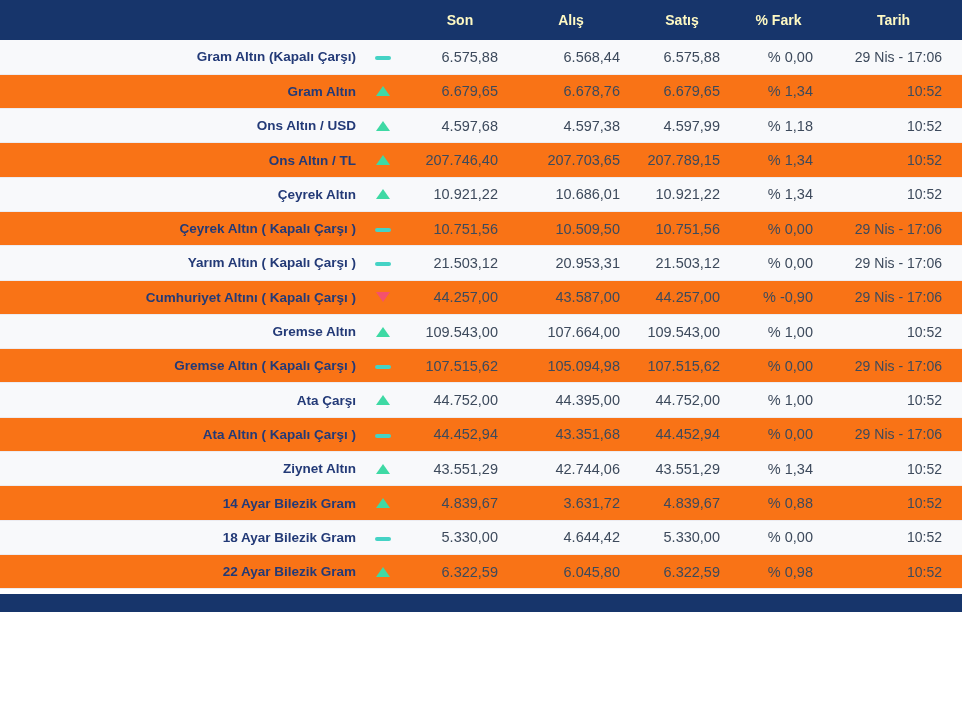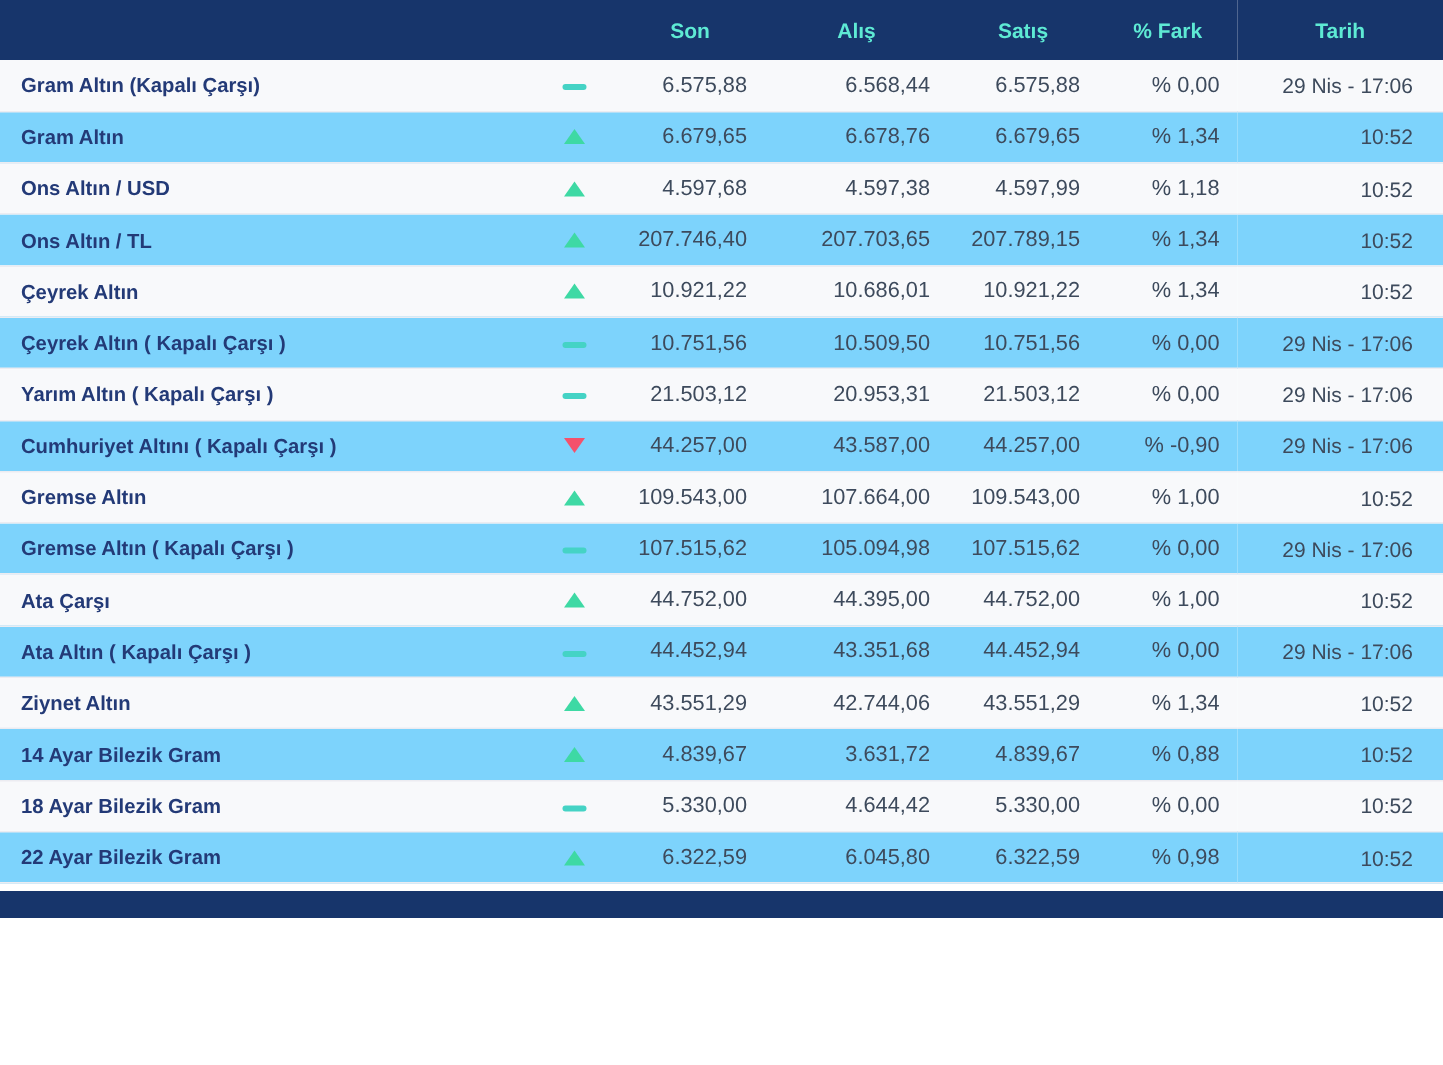--- a/index.html
+++ b/index.html
@@ -20,48 +20,49 @@
     --row-border: #ececf1;
     --zebra: #f8f9fb;
   }
   table {
     width: 962px;
     border-collapse: collapse;
     table-layout: fixed;
   }
   thead th {
     background: var(--navy);
-    color: #5eead4;
+    color: #fef9c3;
     font-size: 14px;
     font-weight: bold;
     height: 40px;
     text-align: center;
     vertical-align: middle;
   }
   col.c-name  { width: 356px; }
   col.c-trend { width: 54px;  }
   col.c-son   { width: 100px; }
   col.c-alis  { width: 122px; }
   col.c-satis { width: 100px; }
   col.c-fark  { width: 93px;  }
   col.c-tarih { width: 137px; }
   tbody tr {
     height: 34.3px;
     border-bottom: 1px solid var(--row-border);
-    background: #7dd3fc;
+    background: #f97316;
     cursor: pointer;
   }
   tbody tr:nth-child(odd) { background: var(--zebra); }
   td { vertical-align: middle; font-size: 14px; }
   td.name {
     color: var(--name-blue);
     font-weight: bold;
     padding-left: 14px;
     font-size: 13.5px;
     white-space: nowrap;
+    text-align: right;
   }
   td.trend { text-align: center; }
   td.num {
     text-align: right;
     padding-right: 12px;
     color: var(--value-gray);
     font-size: 14.5px;
     white-space: nowrap;
   }
   td.date { padding-right: 20px; font-size: 14px; }

